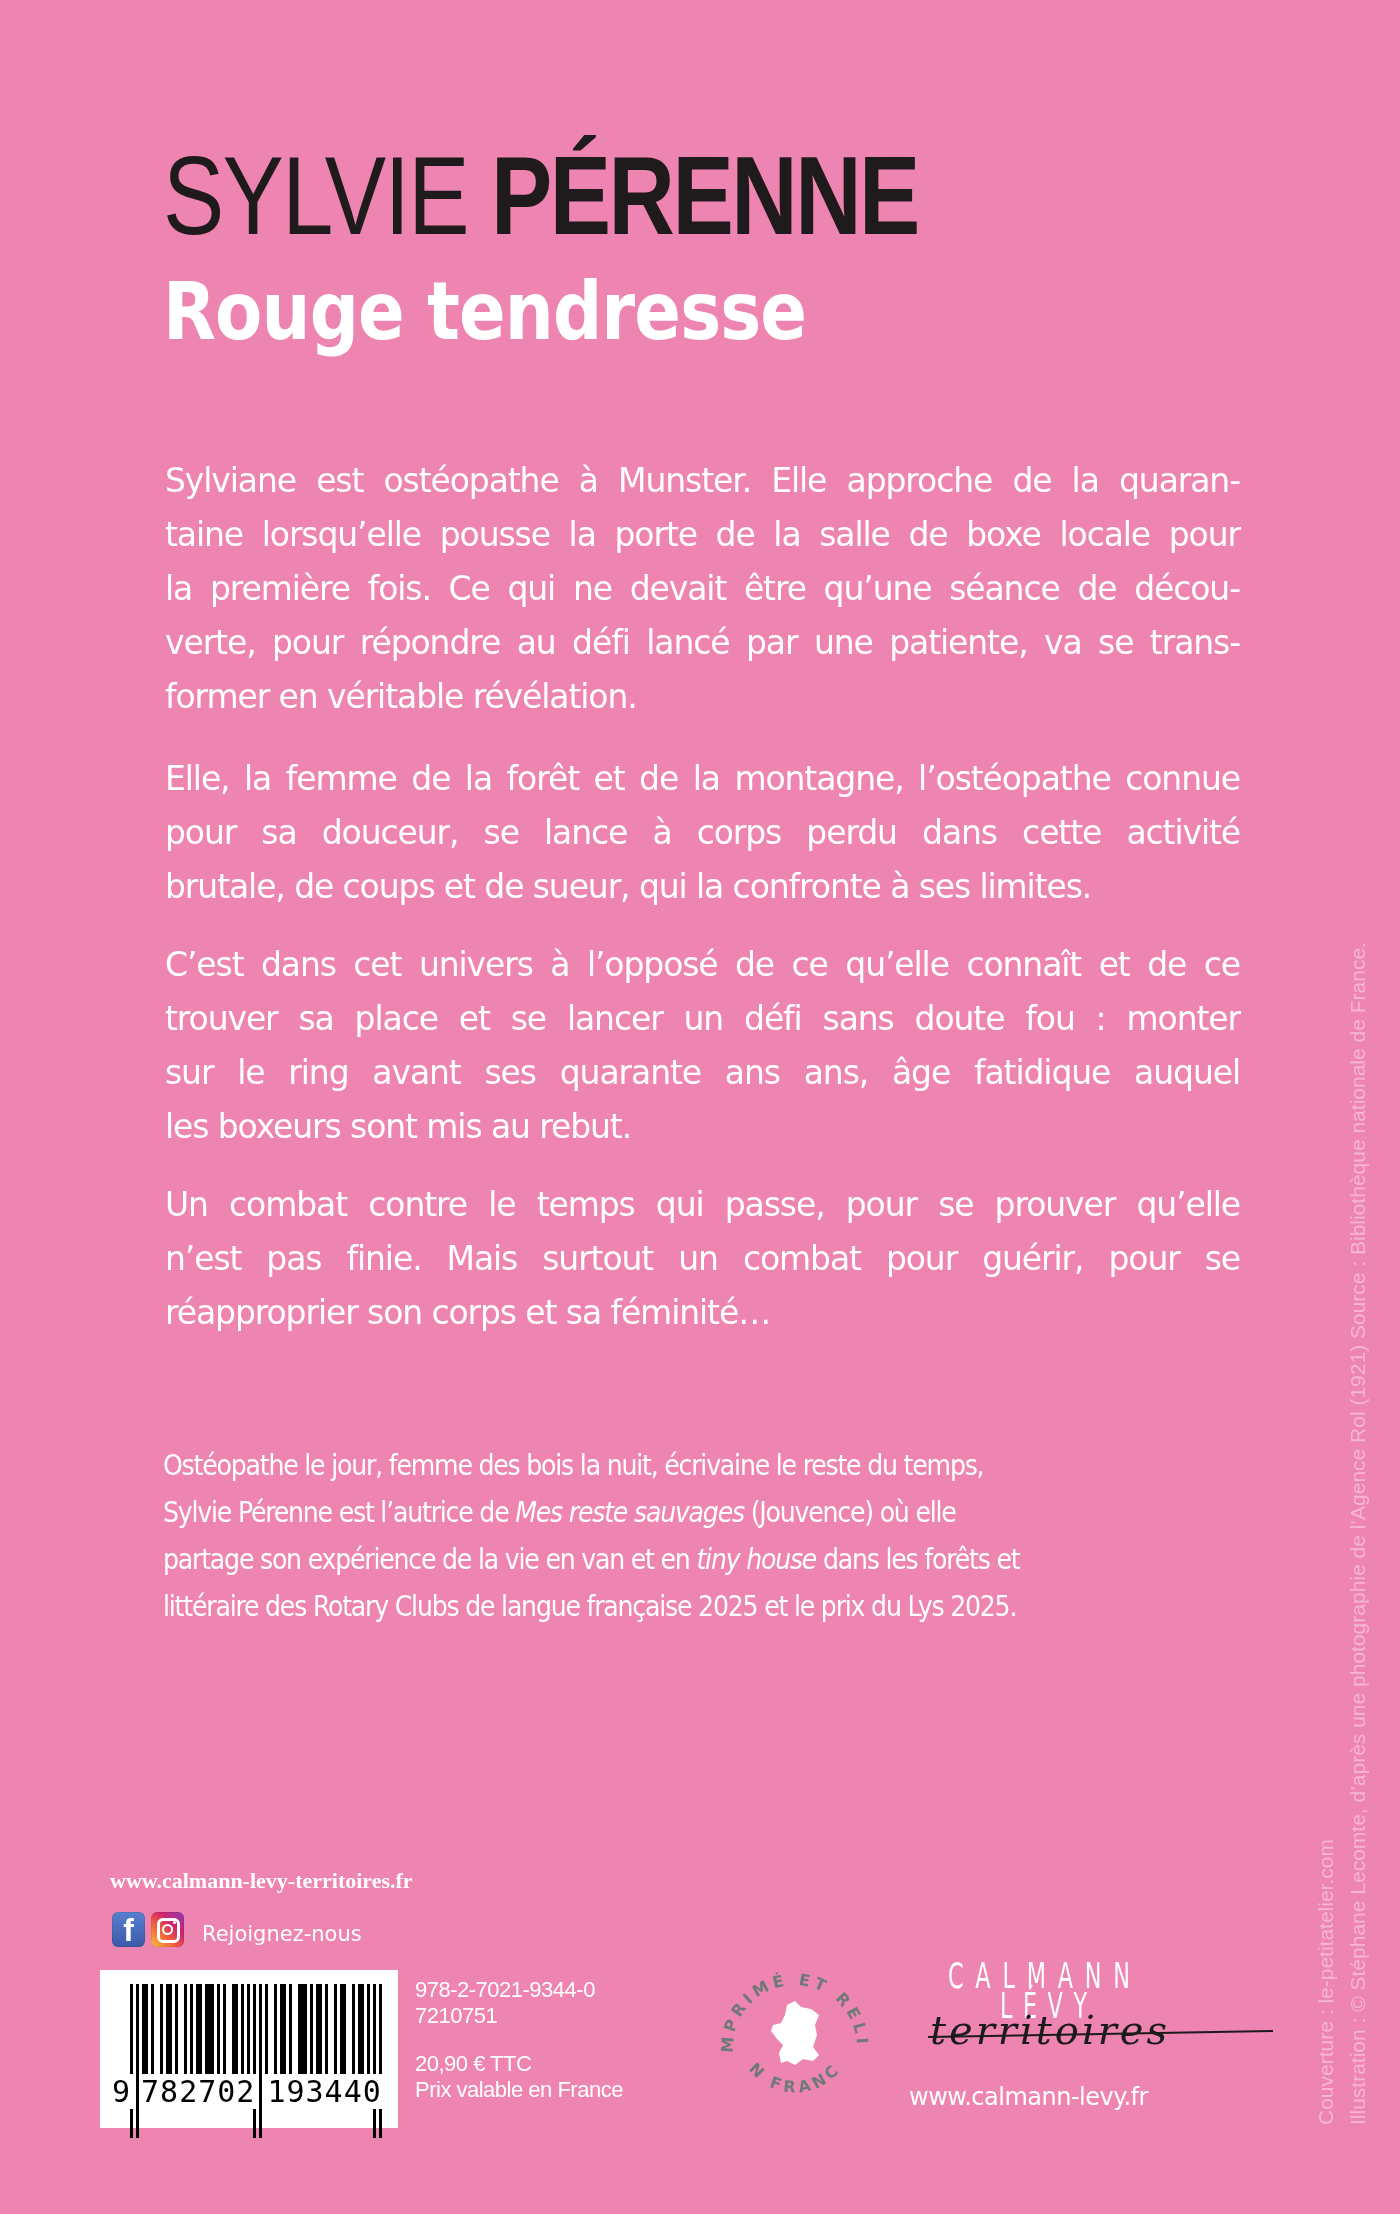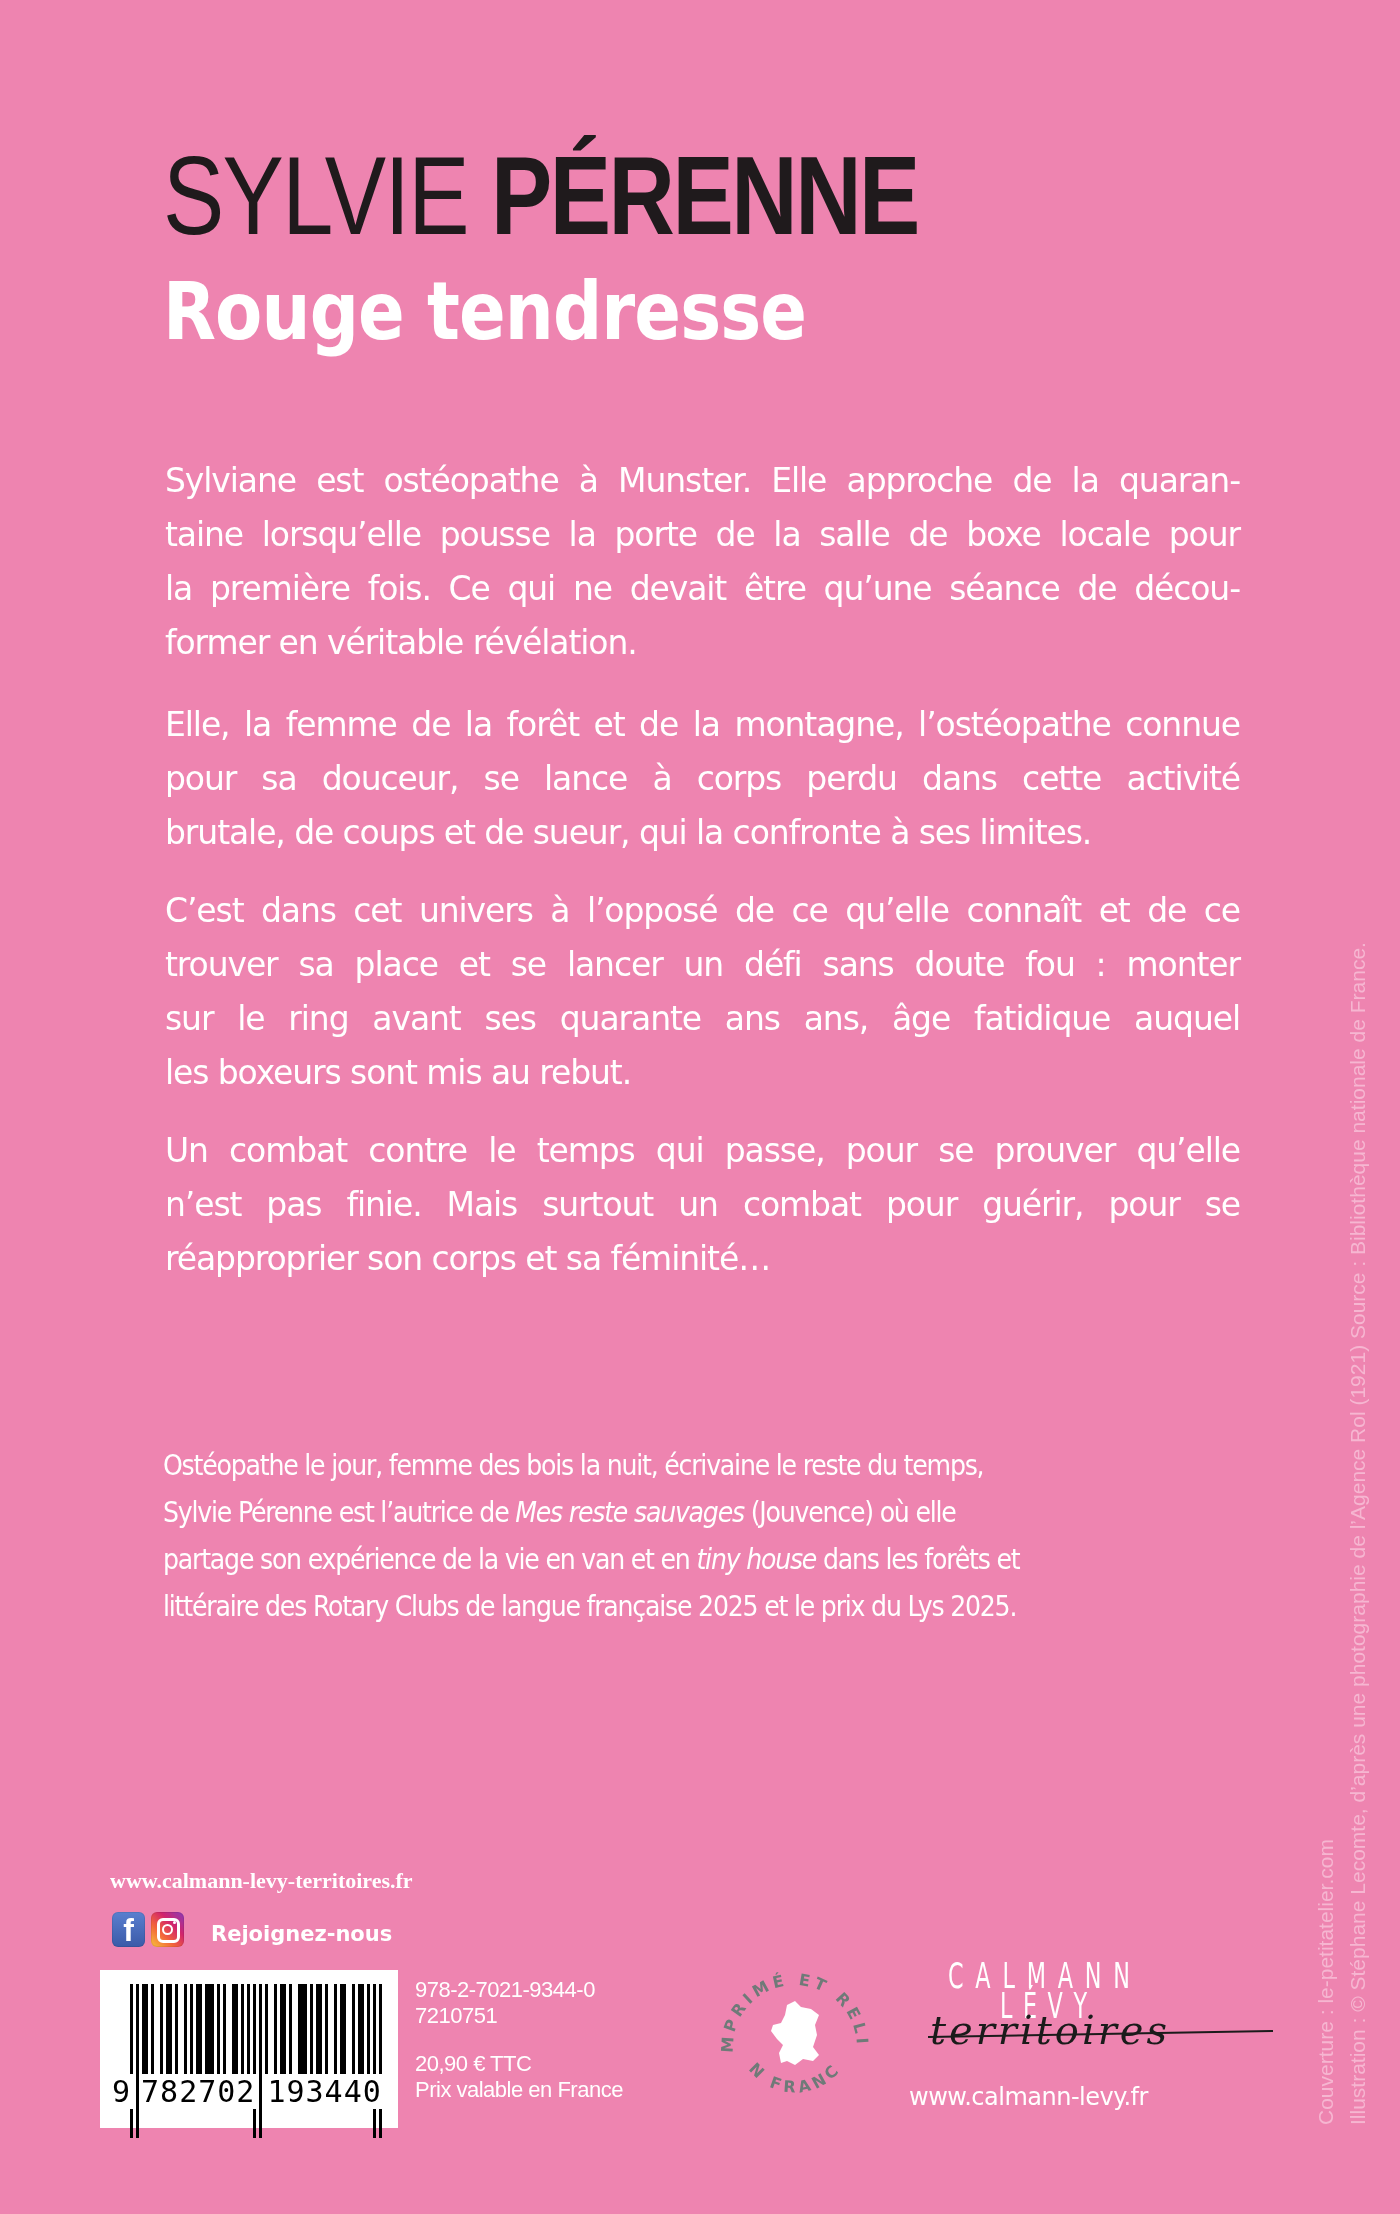--- a/index.html
+++ b/index.html
@@ -65,21 +65,21 @@
   }
   .ico.ig { background:linear-gradient(45deg,#f9c33a 0%,#f3653a 35%,#d1246d 65%,#8a3ab9 100%); }
   .ico.ig .ring {
     position:absolute; left:6px; top:6px; width:17px; height:19px; border:3px solid #fff; border-radius:6px;
   }
   .ico.ig .dot {
     position:absolute; left:11px; top:12px; width:7px; height:7px; border:2.5px solid #fff; border-radius:50%;
   }
   .ico.ig .pin { position:absolute; right:8px; top:9px; width:3px; height:3px; background:#fff; border-radius:50%; }
   .social .label {
-    font-family:"DejaVu Sans", sans-serif; font-weight:700; font-size:21px; color:#fff; margin-left:21px; line-height:1;
+    font-family:"DejaVu Sans", sans-serif; font-weight:400; font-size:21px; color:#fff; margin-left:12px; line-height:1;
     padding-bottom:2px;
   }
   .barcode-box {
     position:absolute; left:100px; top:1970px; width:298px; height:158px; background:#fff;
   }
   .bars {
     position:absolute; left:30px; top:14px; width:255px; height:120px;
     display:flex; align-items:stretch;
   }
   .bars i { display:block; height:100%; background:#000; }
@@ -139,20 +139,21 @@
   <span class="first">SYLVIE</span>
   <span class="last">PÉRENNE</span>
 </div>
 <div class="title">Rouge tendresse</div>
 
 <div class="blurb">
   <p class="p1">
     <span class="line">Sylviane est ostéopathe à Munster. Elle approche de la quaran-</span>
     <span class="line">taine lorsqu’elle pousse la porte de la salle de boxe locale pour</span>
     <span class="line">la première fois. Ce qui ne devait être qu’une séance de décou-</span>
+    <span class="line">verte, pour répondre au défi lancé par une patiente, va se trans-</span>
     <span class="line last">former en véritable révélation.</span>
   </p>
   <p>
     <span class="line">Elle, la femme de la forêt et de la montagne, l’ostéopathe connue</span>
     <span class="line">pour sa douceur, se lance à corps perdu dans cette activité</span>
     <span class="line last">brutale, de coups et de sueur, qui la confronte à ses limites.</span>
   </p>
   <p>
     <span class="line">C’est dans cet univers à l’opposé de ce qu’elle connaît et de ce</span>
     <span class="line">trouver sa place et se lancer un défi sans doute fou : monter</span>

